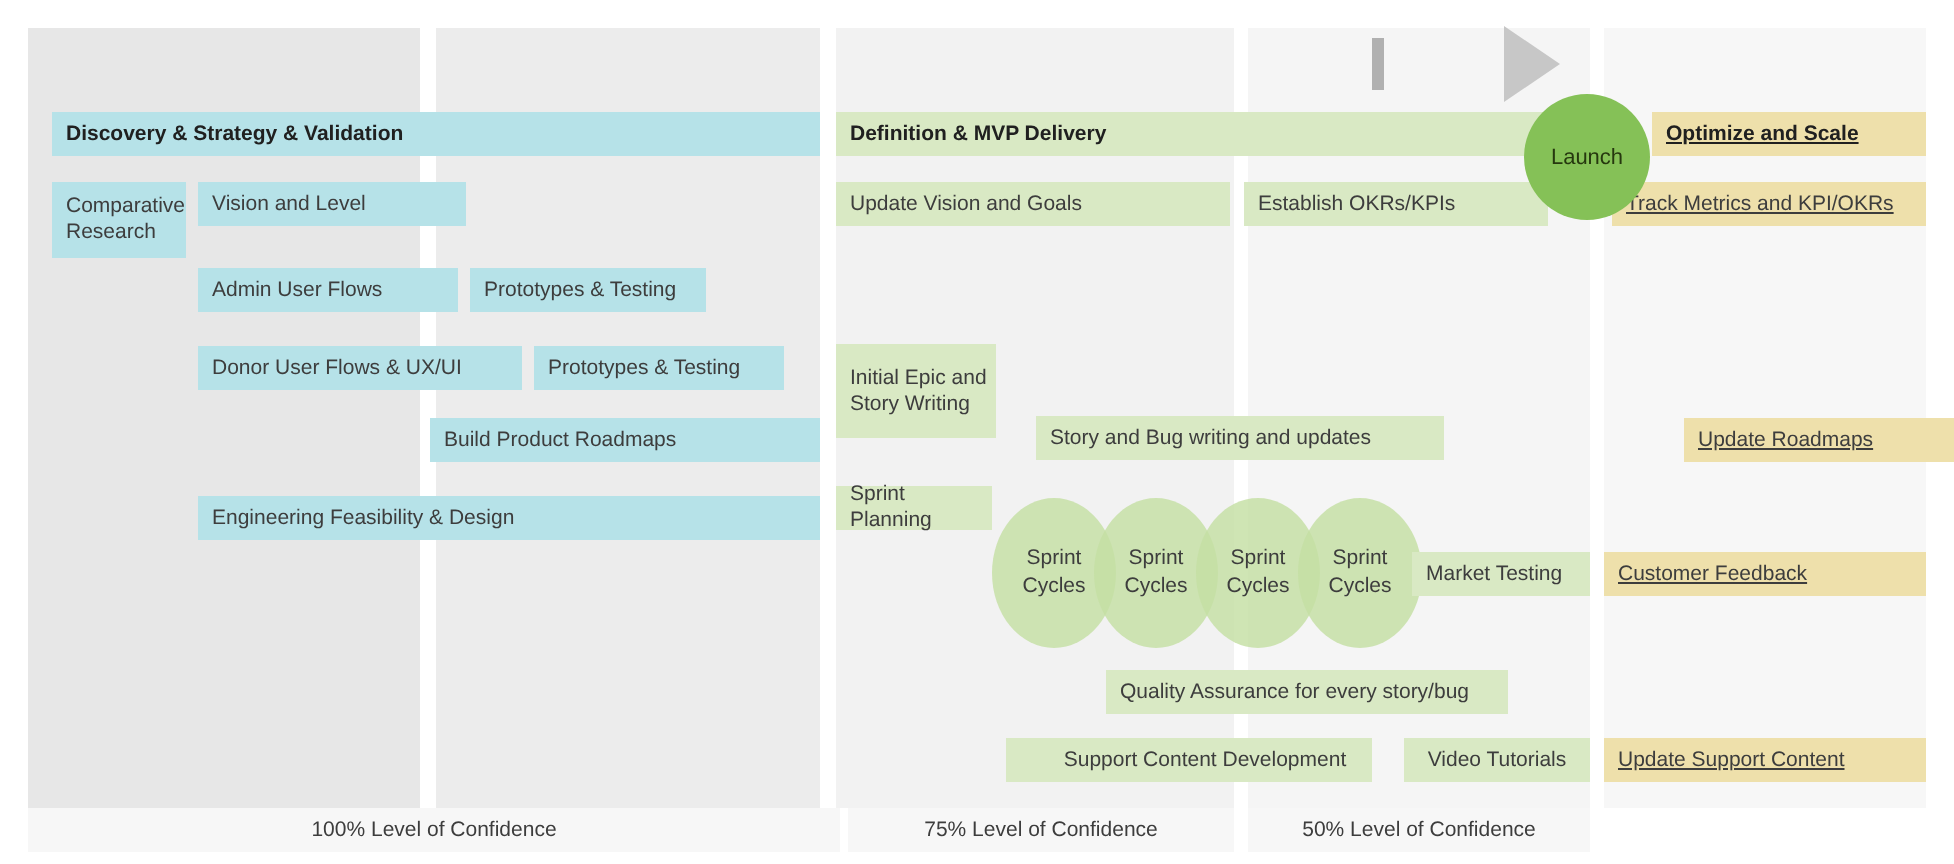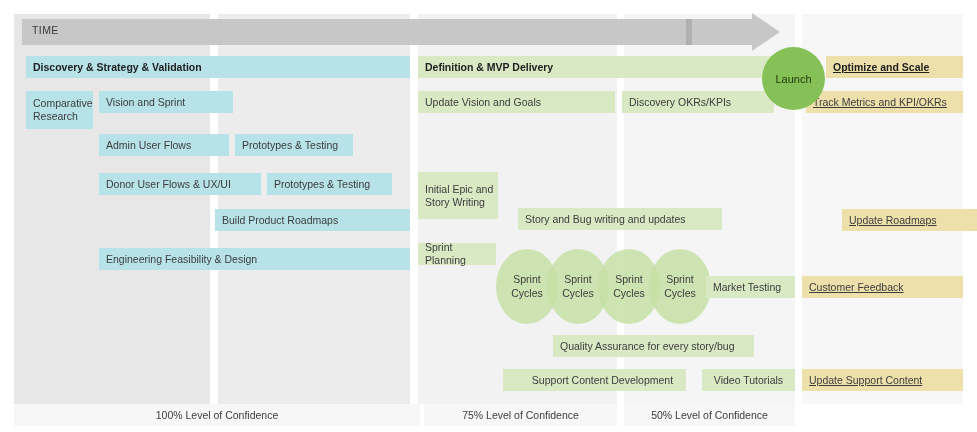--- a/index.html
+++ b/index.html
@@ -95,48 +95,45 @@
 <body>
 
 <div id="roadmap">
 
   <div class="colbg c1"></div>
   <div class="colbg c2"></div>
   <div class="colbg c3"></div>
   <div class="colbg c4"></div>
   <div class="colbg c5"></div>
 
-  <div class="timebar">
-    <span class="tlabel">TIME</span>
-  </div>
   <div class="arrowtick"></div>
   <div class="arrowhead"></div>
 
   <div class="bar blue phase" style="left:26px;top:56px;width:384px;height:22px;">Discovery &amp; Strategy &amp; Validation</div>
   <div class="bar green phase" style="left:418px;top:56px;width:394px;height:22px;">Definition &amp; MVP Delivery</div>
   <div class="bar yellow phase" style="left:826px;top:56px;width:137px;height:22px;">Optimize and Scale</div>
 
   <div class="launch">Launch</div>
 
   <div class="bar blue" style="left:26px;top:91px;width:67px;height:38px;">Comparative
 Research</div>
-  <div class="bar blue" style="left:99px;top:91px;width:134px;height:22px;">Vision and Sprint</div>
+  <div class="bar blue" style="left:99px;top:91px;width:134px;height:22px;">Vision and Level</div>
 
   <div class="bar blue" style="left:99px;top:134px;width:130px;height:22px;">Admin User Flows</div>
   <div class="bar blue" style="left:235px;top:134px;width:118px;height:22px;">Prototypes &amp; Testing</div>
 
   <div class="bar blue" style="left:99px;top:173px;width:162px;height:22px;">Donor User Flows &amp; UX/UI</div>
   <div class="bar blue" style="left:267px;top:173px;width:125px;height:22px;">Prototypes &amp; Testing</div>
 
   <div class="bar blue" style="left:215px;top:209px;width:195px;height:22px;">Build Product Roadmaps</div>
 
   <div class="bar blue" style="left:99px;top:248px;width:311px;height:22px;">Engineering Feasibility &amp; Design</div>
 
   <div class="bar green" style="left:418px;top:91px;width:197px;height:22px;">Update Vision and Goals</div>
-  <div class="bar green" style="left:622px;top:91px;width:152px;height:22px;">Discovery OKRs/KPIs</div>
+  <div class="bar green" style="left:622px;top:91px;width:152px;height:22px;">Establish OKRs/KPIs</div>
 
   <div class="bar green" style="left:418px;top:172px;width:80px;height:47px;">Initial Epic and
 Story Writing</div>
   <div class="bar green" style="left:518px;top:208px;width:204px;height:22px;">Story and Bug writing and updates</div>
 
   <div class="bar green" style="left:418px;top:243px;width:78px;height:22px;">Sprint Planning</div>
 
   <div class="sprint" style="left:496px;top:249px;">Sprint
 Cycles</div>
   <div class="sprint" style="left:547px;top:249px;">Sprint

